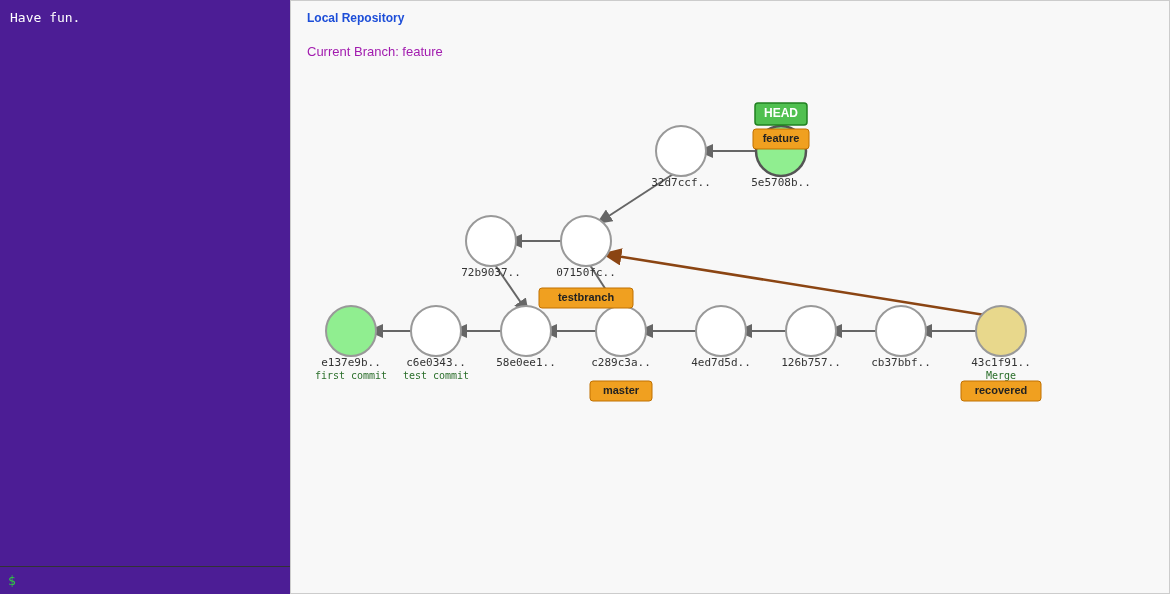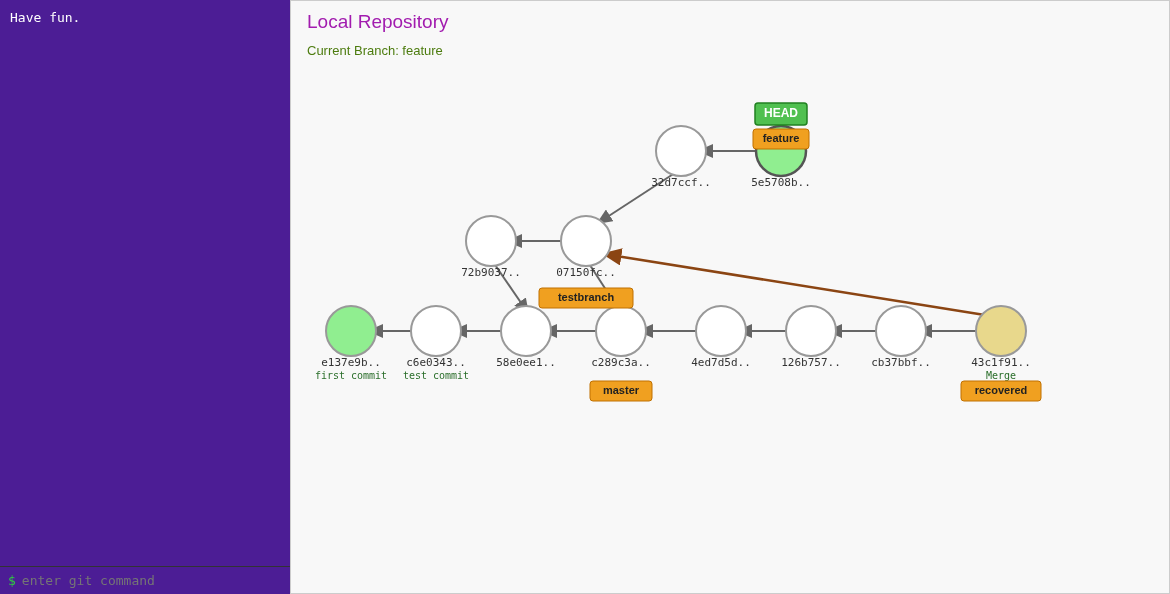--- a/index.html
+++ b/index.html
@@ -57,28 +57,28 @@
       flex: 1;
       background: #f8f8f8;
       border: 1px solid #ccc;
       position: relative;
       overflow: hidden;
     }
     #repo-header {
       padding: 10px 16px 6px 16px;
     }
     #repo-title {
-      font-size: 19px;
-      font-weight: normal;
+      font-size: 12px;
+      font-weight: bold;
+      color: #1d4ed8;
+    }
+    #repo-subtitle {
+      font-size: 13px;
       color: #a21caf;
-    }
-    #repo-subtitle {
-      font-size: 13px;
-      color: #4d7c0f;
-      margin-top: 10px;
+      margin-top: 19px;
     }
 
     
     #git-graph {
       position: absolute;
       top: 60px;
       left: 0;
       width: 880px;
       height: 520px;
     }
@@ -167,21 +167,20 @@
   </style>
 </head>
 <body>
 
 <div id="terminal">
   <div id="terminal-content">
     <span>Have fun.</span>
   </div>
   <div id="terminal-input-row">
     <span id="terminal-prompt">$</span>
-    <input id="terminal-input" type="text" placeholder="enter git command" style="">
   </div>
 </div>
 
 <div id="repo-panel">
   <div id="repo-header">
     <div id="repo-title">Local Repository</div>
     <div id="repo-subtitle">Current Branch: feature</div>
   </div>
 
   <svg id="git-graph" viewBox="0 0 880 480">

